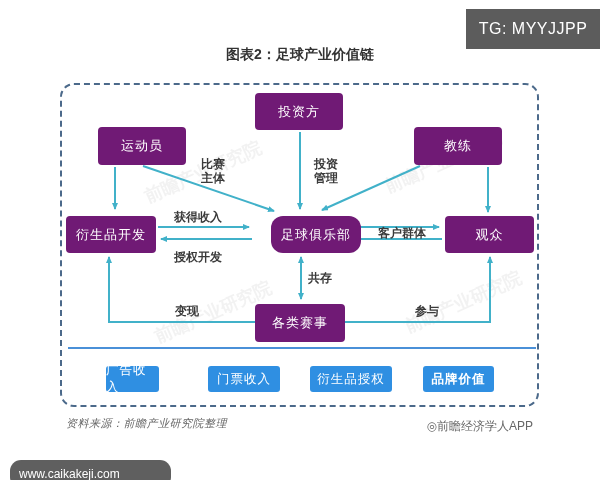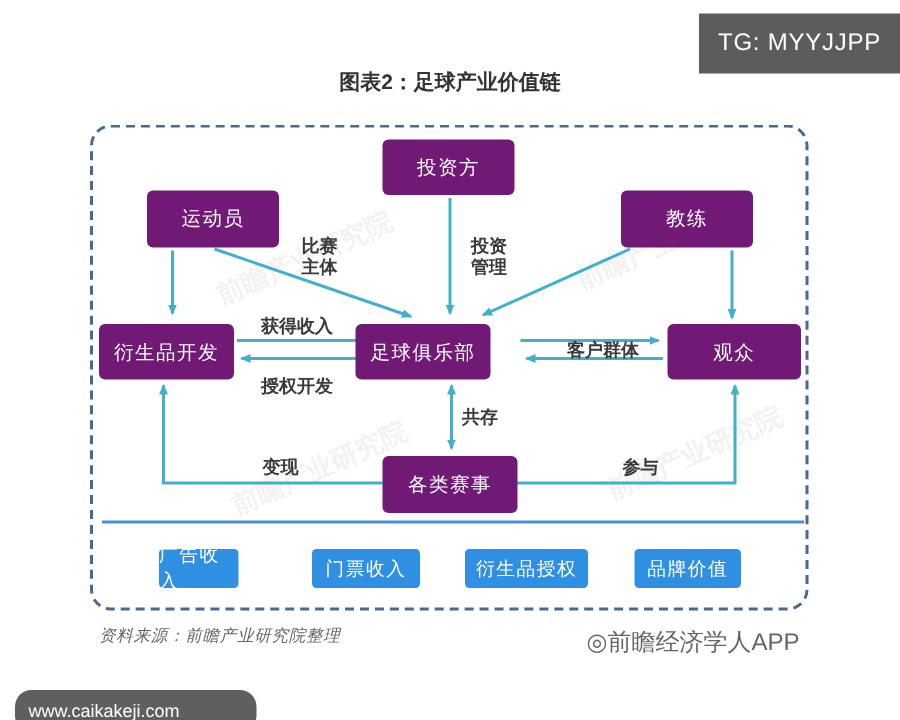--- a/index.html
+++ b/index.html
@@ -42,21 +42,21 @@
     position:absolute;color:#3a3a3a;font-weight:600;font-size:12px;
     text-align:center;line-height:14px;white-space:nowrap;
   }
   
   .divider{position:absolute;left:68px;top:347px;width:468px;height:2px;background:#4a90d8;}
   
   .source{
     position:absolute;left:66px;top:416px;font-size:11px;font-style:italic;
     color:#666;letter-spacing:.5px;
   }
-  .credit{position:absolute;right:67px;top:418px;font-size:16px;color:#666;}
+  .credit{position:absolute;right:67px;top:418px;font-size:12px;color:#666;}
   
   .site-badge{
     position:absolute;left:10px;top:460px;width:161px;height:28px;background:#5f5f5f;
     color:#fff;display:flex;align-items:center;padding-left:9px;box-sizing:border-box;
     font-size:12px;
     border-radius:11px;
   }
 </style>
 </head>
 <body>
@@ -94,21 +94,21 @@
     <line x1="301" y1="258" x2="301" y2="299" stroke="#41b1c9" stroke-width="2" marker-end="url(#ah)"></line>
     <line x1="301" y1="298" x2="301" y2="257" stroke="#41b1c9" stroke-width="2" marker-end="url(#ah)"></line>
     <polyline points="255,322 109,322 109,257" fill="none" stroke="#41b1c9" stroke-width="2" marker-end="url(#ah)"></polyline>
     <polyline points="344,322 490,322 490,257" fill="none" stroke="#41b1c9" stroke-width="2" marker-end="url(#ah)"></polyline>
   </svg>
 
   <div class="node" style="left:255px;top:93px;width:88px;height:37px;">投资方</div>
   <div class="node" style="left:98px;top:127px;width:88px;height:38px;">运动员</div>
   <div class="node" style="left:414px;top:127px;width:88px;height:38px;">教练</div>
   <div class="node" style="left:66px;top:216px;width:90px;height:37px;font-family:Liberation Mono, monospace;">衍生品开发</div>
-  <div class="node" style="left:237px;top:216px;width:90px;height:37px;">足球俱乐部</div>
+  <div class="node" style="left:271px;top:216px;width:90px;height:37px;border-radius:12px;">足球俱乐部</div>
   <div class="node" style="left:445px;top:216px;width:89px;height:37px;">观众</div>
   <div class="node" style="left:255px;top:304px;width:90px;height:38px;">各类赛事</div>
 
   <div class="elabel" style="left:197px;top:157px;width:32px;">
     <span>比赛</span><br>
     <span>主体</span>
   </div>
   <div class="elabel" style="left:310px;top:157px;width:32px;">
     <span>投资</span><br>
     <span>管理</span>
@@ -118,21 +118,21 @@
   <div class="elabel" style="left:377px;top:226px;width:50px;">客户群体</div>
   <div class="elabel" style="left:306px;top:271px;width:28px;">共存</div>
   <div class="elabel" style="left:173px;top:304px;width:28px;">变现</div>
   <div class="elabel" style="left:413px;top:304px;width:28px;">参与</div>
 
   <div class="divider"></div>
 
   <div class="node out" style="left:106px;top:366px;width:53px;height:26px;">广告收入</div>
   <div class="node out" style="left:208px;top:366px;width:72px;height:26px;">门票收入</div>
   <div class="node out" style="left:310px;top:366px;width:82px;height:26px;">衍生品授权</div>
-  <div class="node out" style="left:423px;top:366px;width:71px;height:26px;">品牌价值</div>
+  <div class="node out" style="left:423px;top:366px;width:71px;height:26px;font-weight:bold;">品牌价值</div>
 
   <div class="source">资料来源：前瞻产业研究院整理</div>
   <div class="credit">◎前瞻经济学人APP</div>
 
   <div class="site-badge">
     <span>www.caikakeji.com</span>
   </div>
 
 </div>
 

